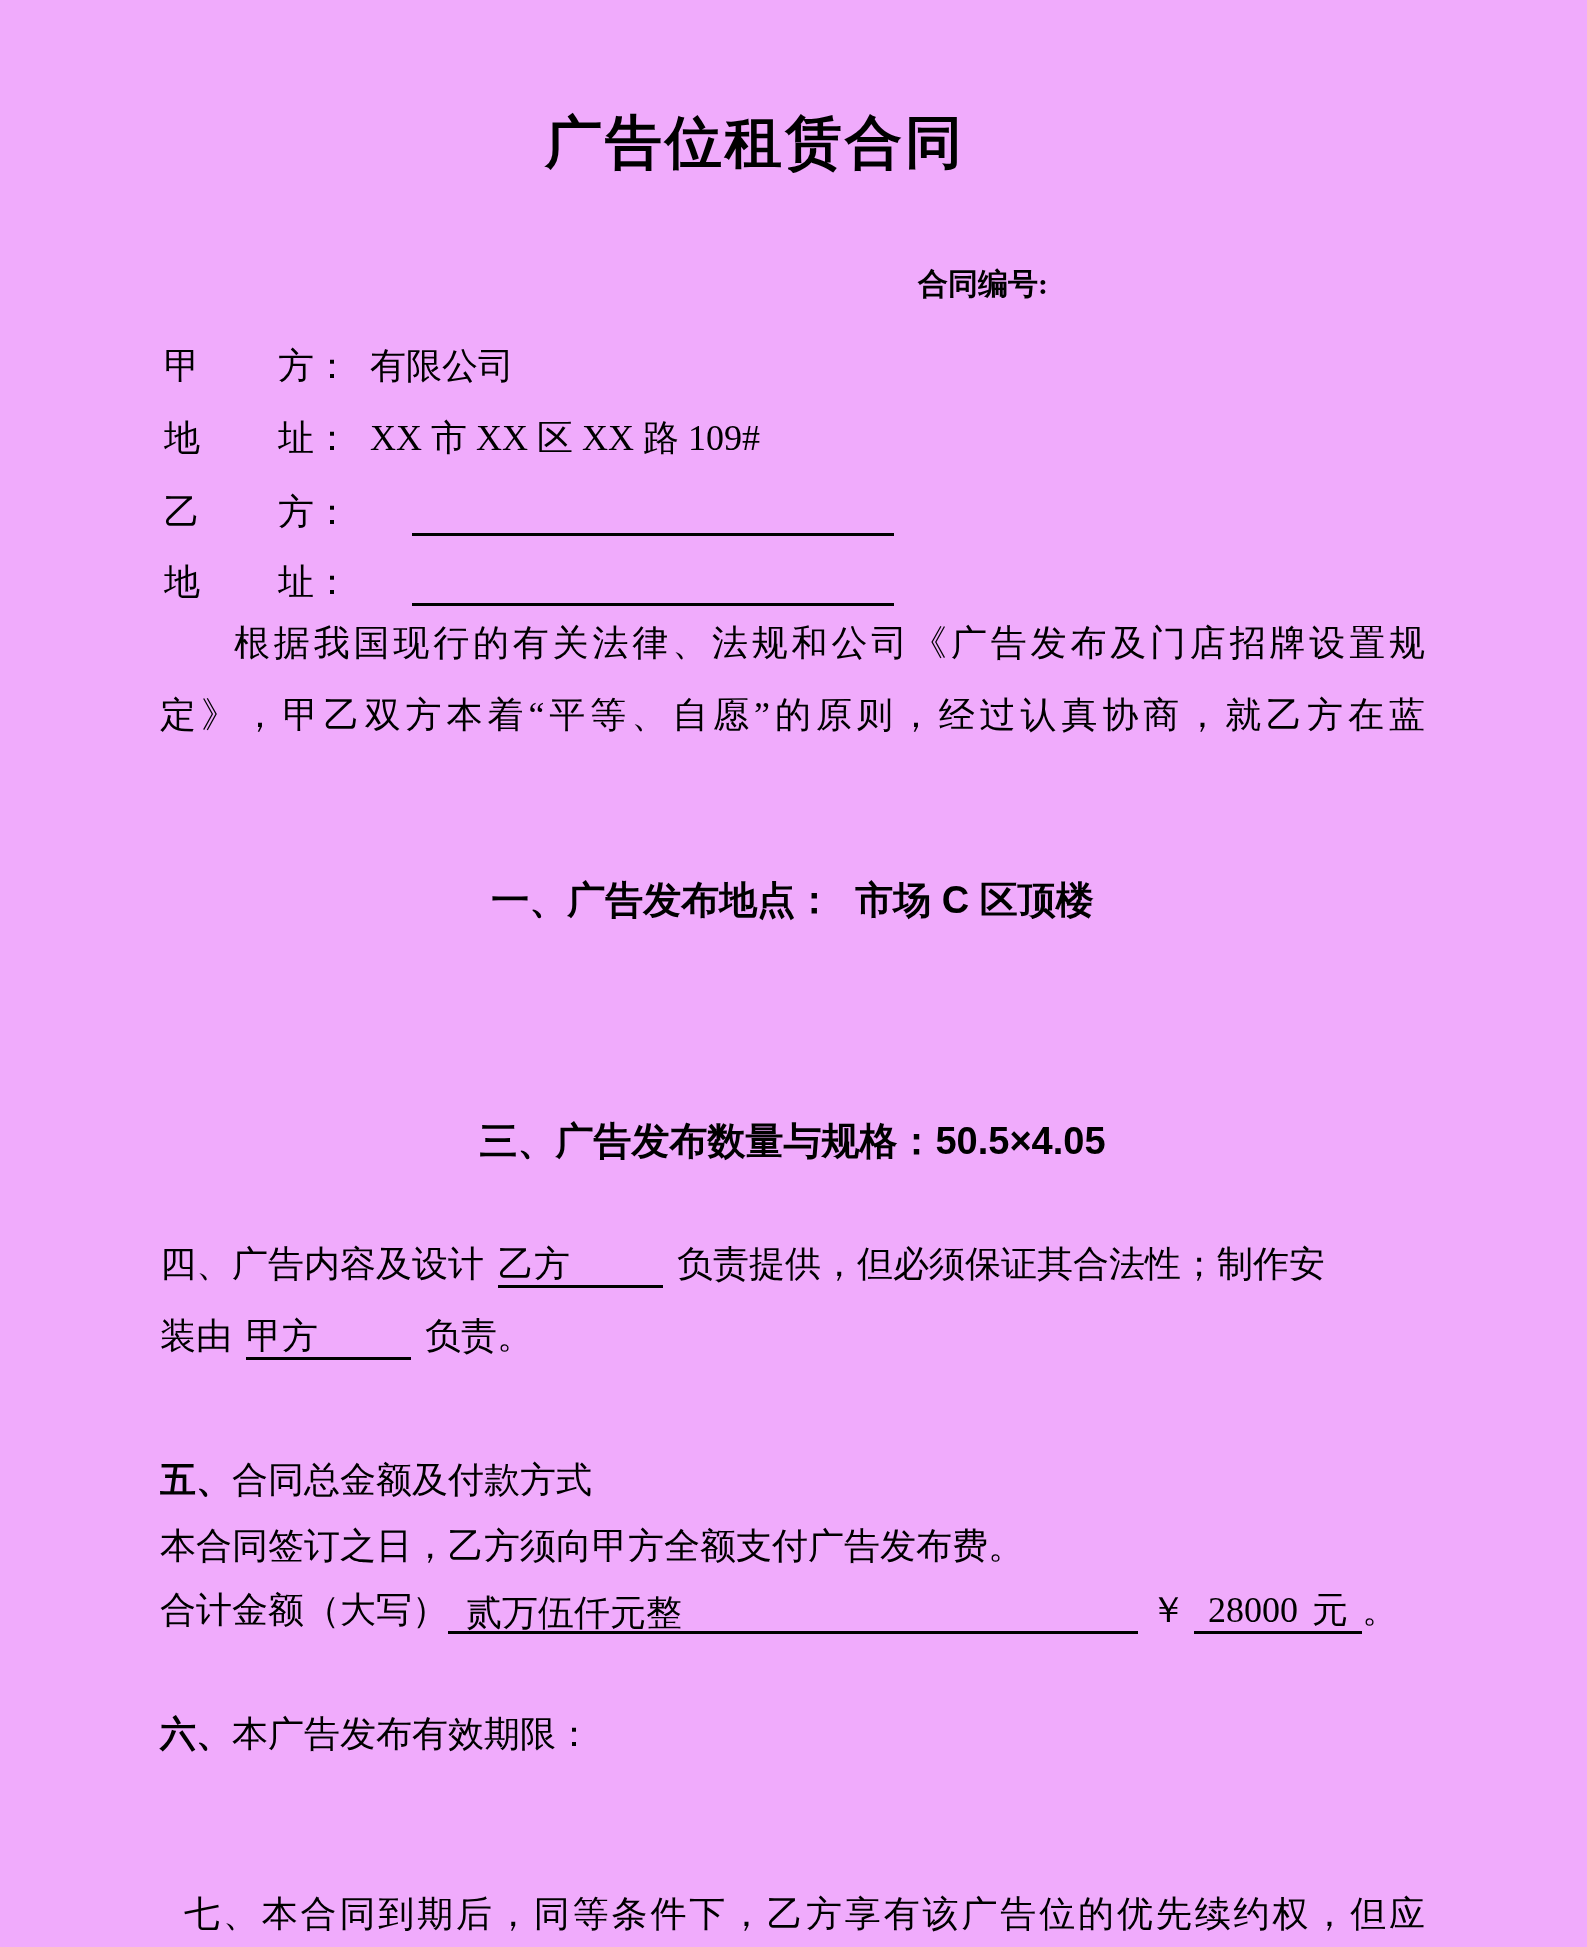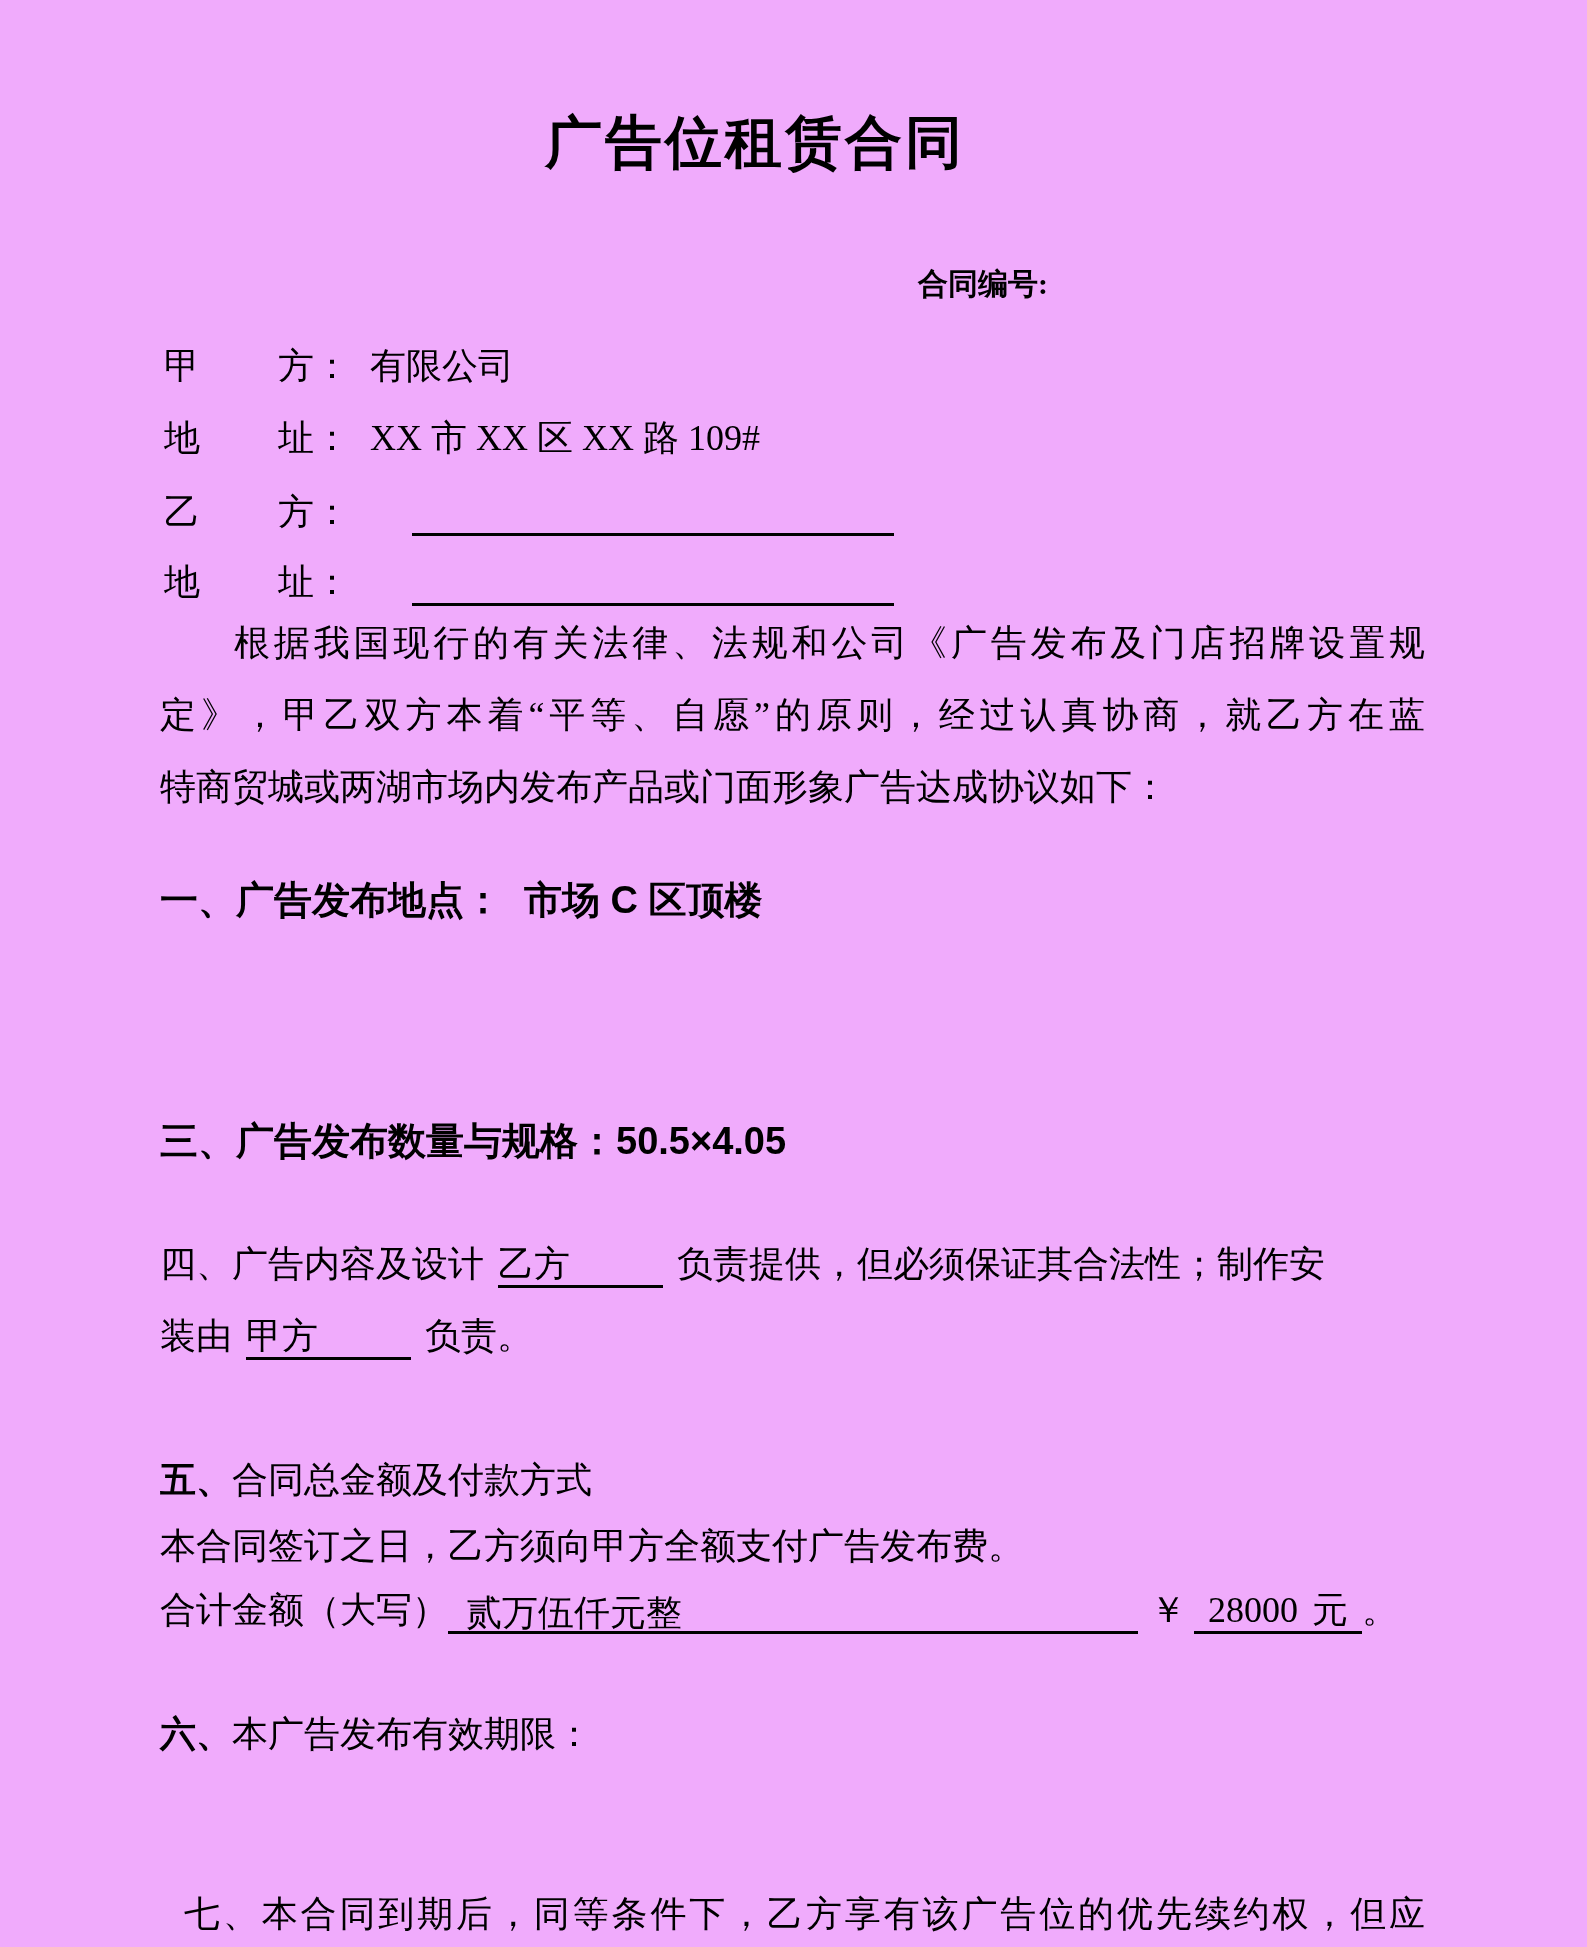--- a/index.html
+++ b/index.html
@@ -53,20 +53,21 @@
     font-size:36px;
     text-align:justify;
     text-justify:inter-character;
   }
   .just-last { text-align-last:justify; }
   .indent2 { text-indent:74px; }
   .sec-head {
     font-family:"Liberation Sans","DejaVu Sans",sans-serif;
     font-weight:bold;
     font-size:38px;
+    text-align:center;
   }
   .sec-value-gap { margin-left:22px; }
   .num-bold { font-weight:bold; }
   .blank-s4 { width:165px; margin:0 14px; }
   .amount-words {
     width:690px;
     text-align:left;
     padding-left:18px;
     box-sizing:border-box;
   }
@@ -118,21 +119,20 @@
 
   <div class="row" style="top:558px;">
     <span class="party-label">
         <span>地</span>
         <span>址</span>
       </span><span>：</span><span class="blank-line party-blank"></span>
   </div>
 
   <div class="para-line just-last indent2" style="top:608px;">根据我国现行的有关法律、法规和公司《广告发布及门店招牌设置规</div>
   <div class="para-line just-last" style="top:680px;">定》，甲乙双方本着“平等、自愿”的原则，经过认真协商，就乙方在蓝</div>
-  <div class="para-line" style="top:752px;">特商贸城或两湖市场内发布产品或门面形象广告达成协议如下：</div>
 
   <div class="row sec-head" style="top:876px;">
     <span>一、广告发布地点：</span><span class="sec-value-gap">市场 C 区顶楼</span>
   </div>
 
 
   <div class="row sec-head" style="top:1117px;">
     <span>三、广告发布数量与规格：</span><span>50.5×4.05</span>
   </div>
 

